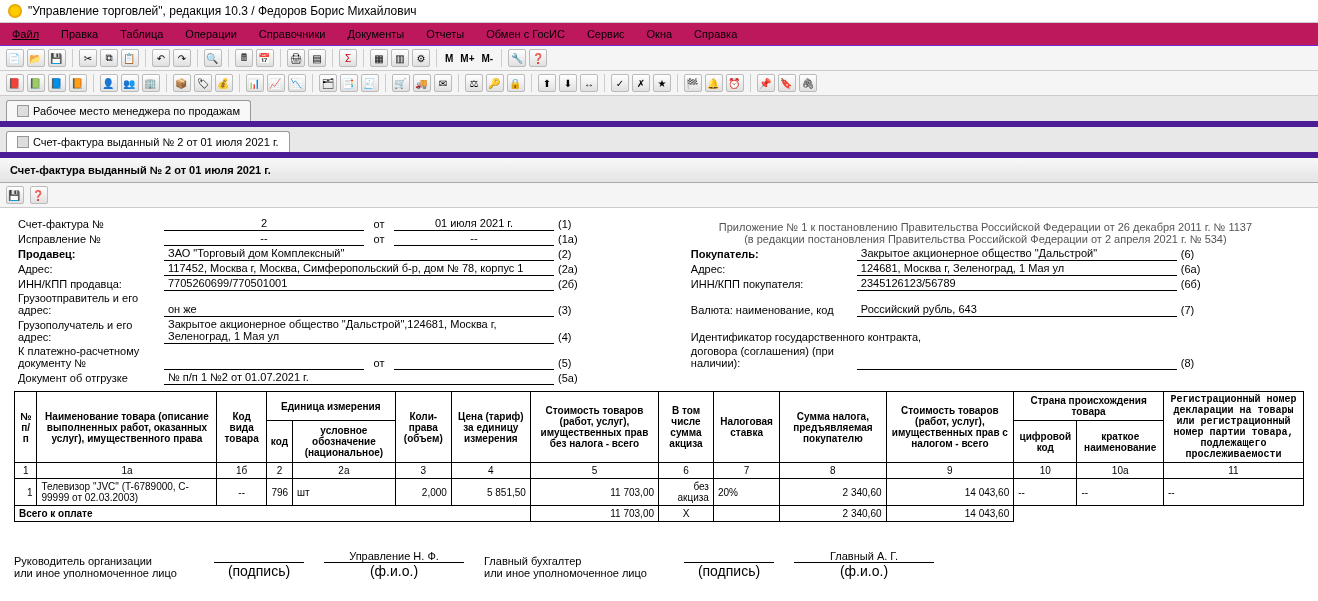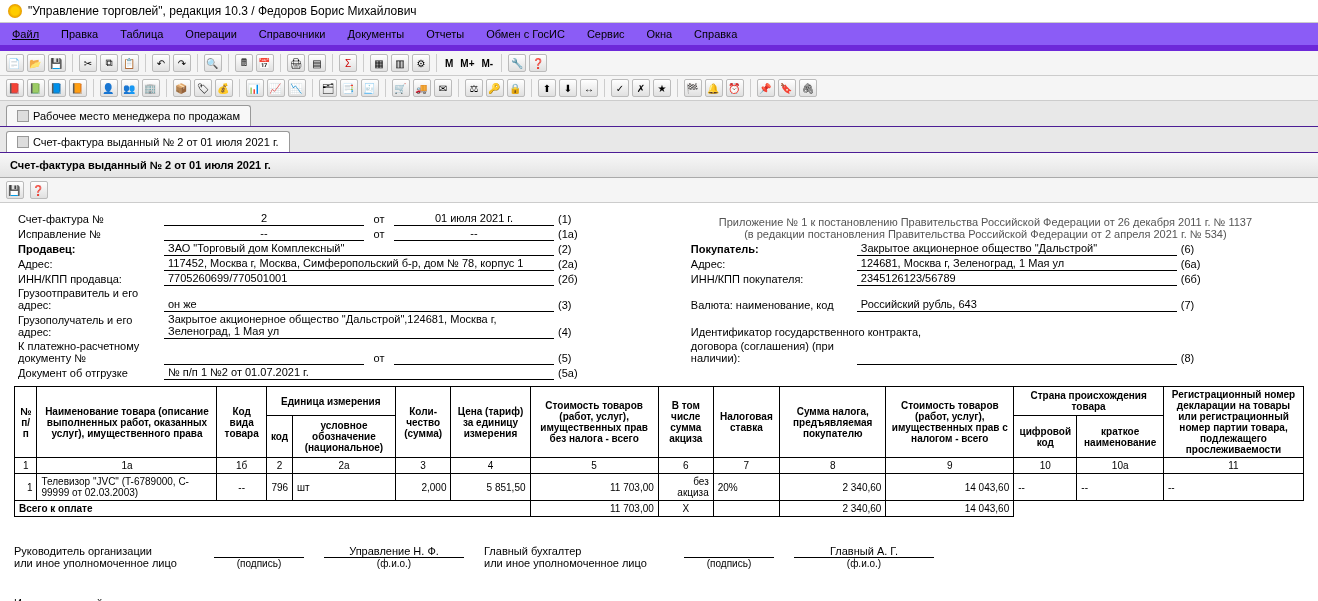--- a/index.html
+++ b/index.html
@@ -18,23 +18,23 @@
     display: flex;
     align-items: center;
   }
   .title-icon {
     width: 14px; height: 14px;
     background: radial-gradient(circle, #ffcc00 40%, #cc6600 100%);
     border-radius: 50%;
     margin-right: 6px;
   }
   .menu-bar {
-    background: #8b5cf6;
+    background: #be185d;
     padding: 3px 8px;
-    border-bottom: 6px solid #6d28d9;
+    border-bottom: 1px solid #6d28d9;
     display: flex;
     gap: 14px;
   }
   .menu-item {
     cursor: pointer;
     padding: 2px 4px;
   }
   .menu-item .uk { text-decoration: underline; }
   .toolbar {
     background: #f5f5f5;
@@ -54,21 +54,21 @@
     display: inline-flex;
     align-items: center;
     justify-content: center;
     font-size: 10px;
   }
   .tb-sep { width: 1px; height: 18px; background: #ccc; margin: 0 3px; }
   .tb-txt { font-weight: bold; font-size: 10px; padding: 0 2px; cursor: pointer; }
   .tab-bar {
     background: #e8e8e8;
     padding: 4px 6px 0 6px;
-    border-bottom: 1px solid #4c1d95;
+    border-bottom: 6px solid #4c1d95;
     display: flex;
     gap: 2px;
   }
   .tab {
     background: #f8f8f8;
     border: 1px solid #999;
     border-bottom: none;
     padding: 4px 10px;
     border-radius: 3px 3px 0 0;
     cursor: pointer;
@@ -110,21 +110,21 @@
     padding: 2px 4px;
     font-size: 10px;
     text-align: center;
     vertical-align: middle;
   }
   .main-table .al { text-align: left; }
   .main-table .ar { text-align: right; }
   .sig-row { display: flex; gap: 20px; margin-top: 28px; align-items: flex-end; }
   .sig-block { flex: 0 0 auto; }
   .sig-line { border-bottom: 1px solid #000; min-width: 90px; display: inline-block; text-align: center; }
-  .sig-sub { font-size: 10px; text-align: center; }
+  .sig-sub { font-size: 14px; text-align: center; }
   .footnote { font-size: 8px; text-align: center; margin-top: 2px; }
 </style>
 </head>
 <body>
 
 <div class="title-bar">
   <span class="title-icon"></span>
   <span>"Управление торговлей", редакция 10.3 / Федоров Борис Михайлович</span>
 </div>
 
@@ -329,29 +329,29 @@
   </tbody>
     </table>
 
   <table class="main-table">
     <tbody>
         <tr>
       <th rowspan="2">№ п/п</th>
       <th rowspan="2" style="width:180px;">Наименование товара (описание выполненных работ, оказанных услуг), имущественного права</th>
       <th rowspan="2">Код вида товара</th>
       <th colspan="2">Единица измерения</th>
-      <th rowspan="2">Коли- чество (сумма)</th>
+      <th rowspan="2">Коли- права (объем)</th>
       <th rowspan="2">Цена (тариф) за единицу измерения</th>
       <th rowspan="2">Стоимость товаров (работ, услуг), имущественных прав без налога - всего</th>
       <th rowspan="2">В том числе сумма акциза</th>
       <th rowspan="2">Налоговая ставка</th>
       <th rowspan="2">Сумма налога, предъявляемая покупателю</th>
       <th rowspan="2">Стоимость товаров (работ, услуг), имущественных прав с налогом - всего</th>
       <th colspan="2">Страна происхождения товара</th>
-      <th rowspan="2" style="width:140px;">Регистрационный номер декларации на товары или регистрационный номер партии товара, подлежащего прослеживаемости</th>
+      <th rowspan="2" style="width:140px;font-family:Liberation Mono, monospace;">Регистрационный номер декларации на товары или регистрационный номер партии товара, подлежащего прослеживаемости</th>
     </tr>
     <tr>
       <th>код</th>
       <th>условное обозначение (национальное)</th>
       <th>цифровой код</th>
       <th>краткое наименование</th>
     </tr>
     <tr>
       <td>1</td>
       <td>1а</td>

